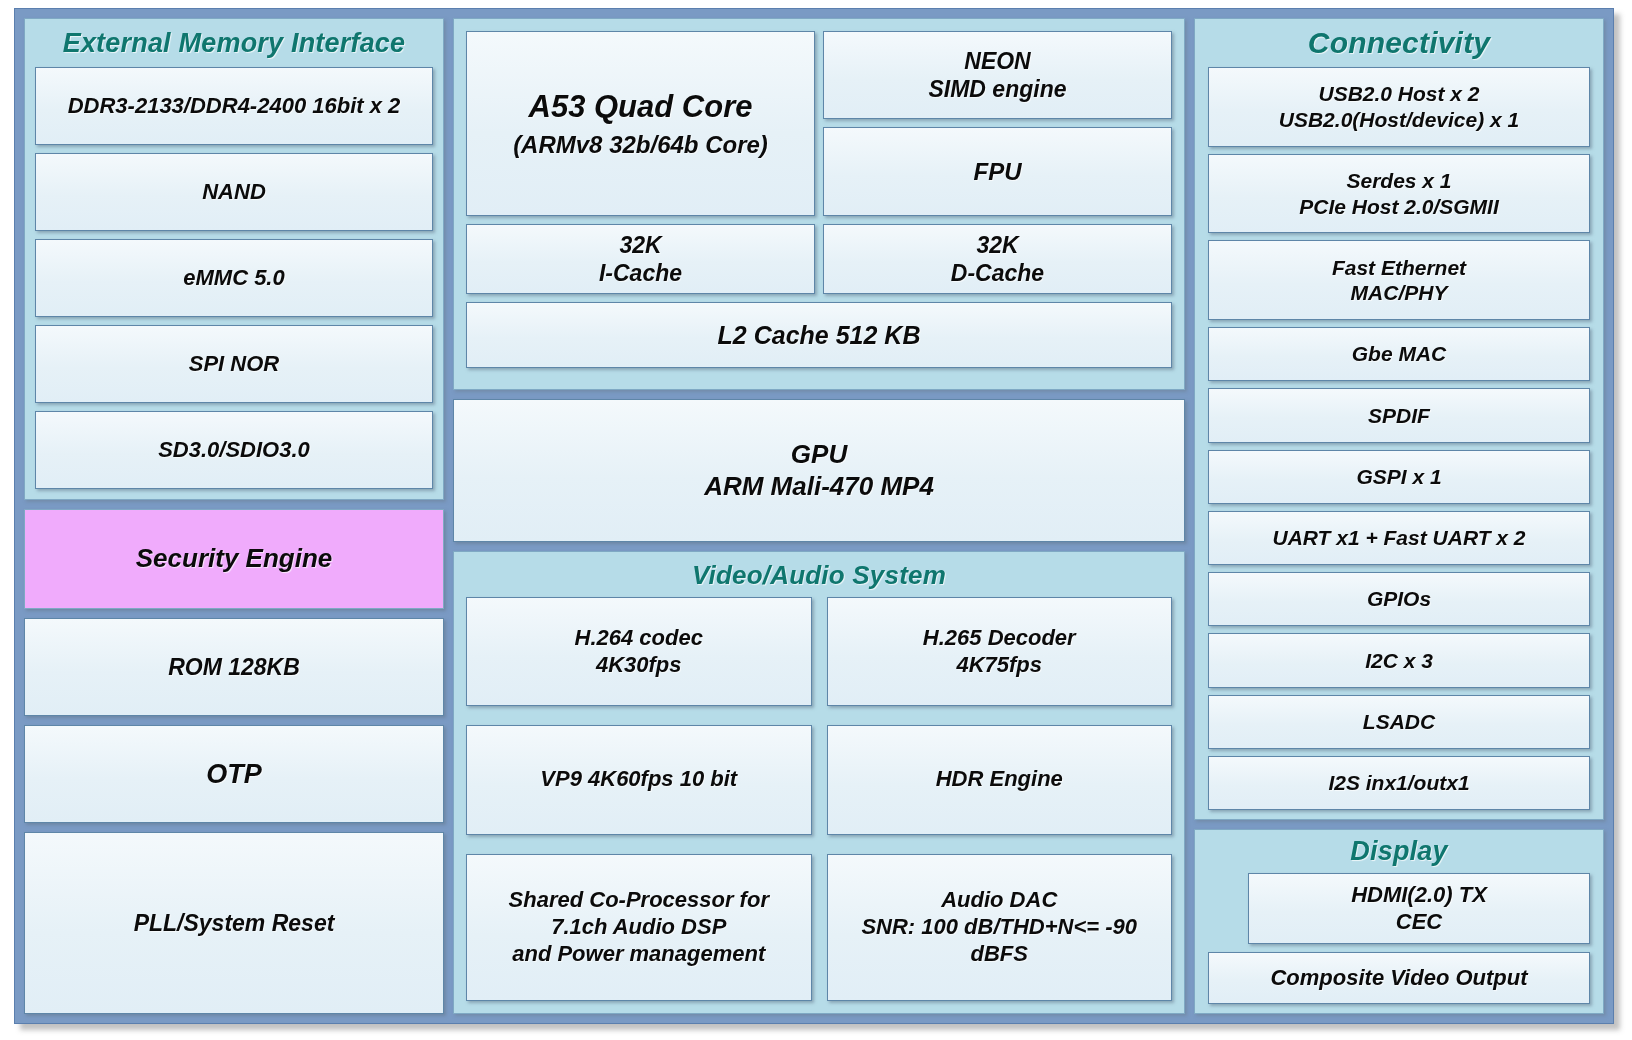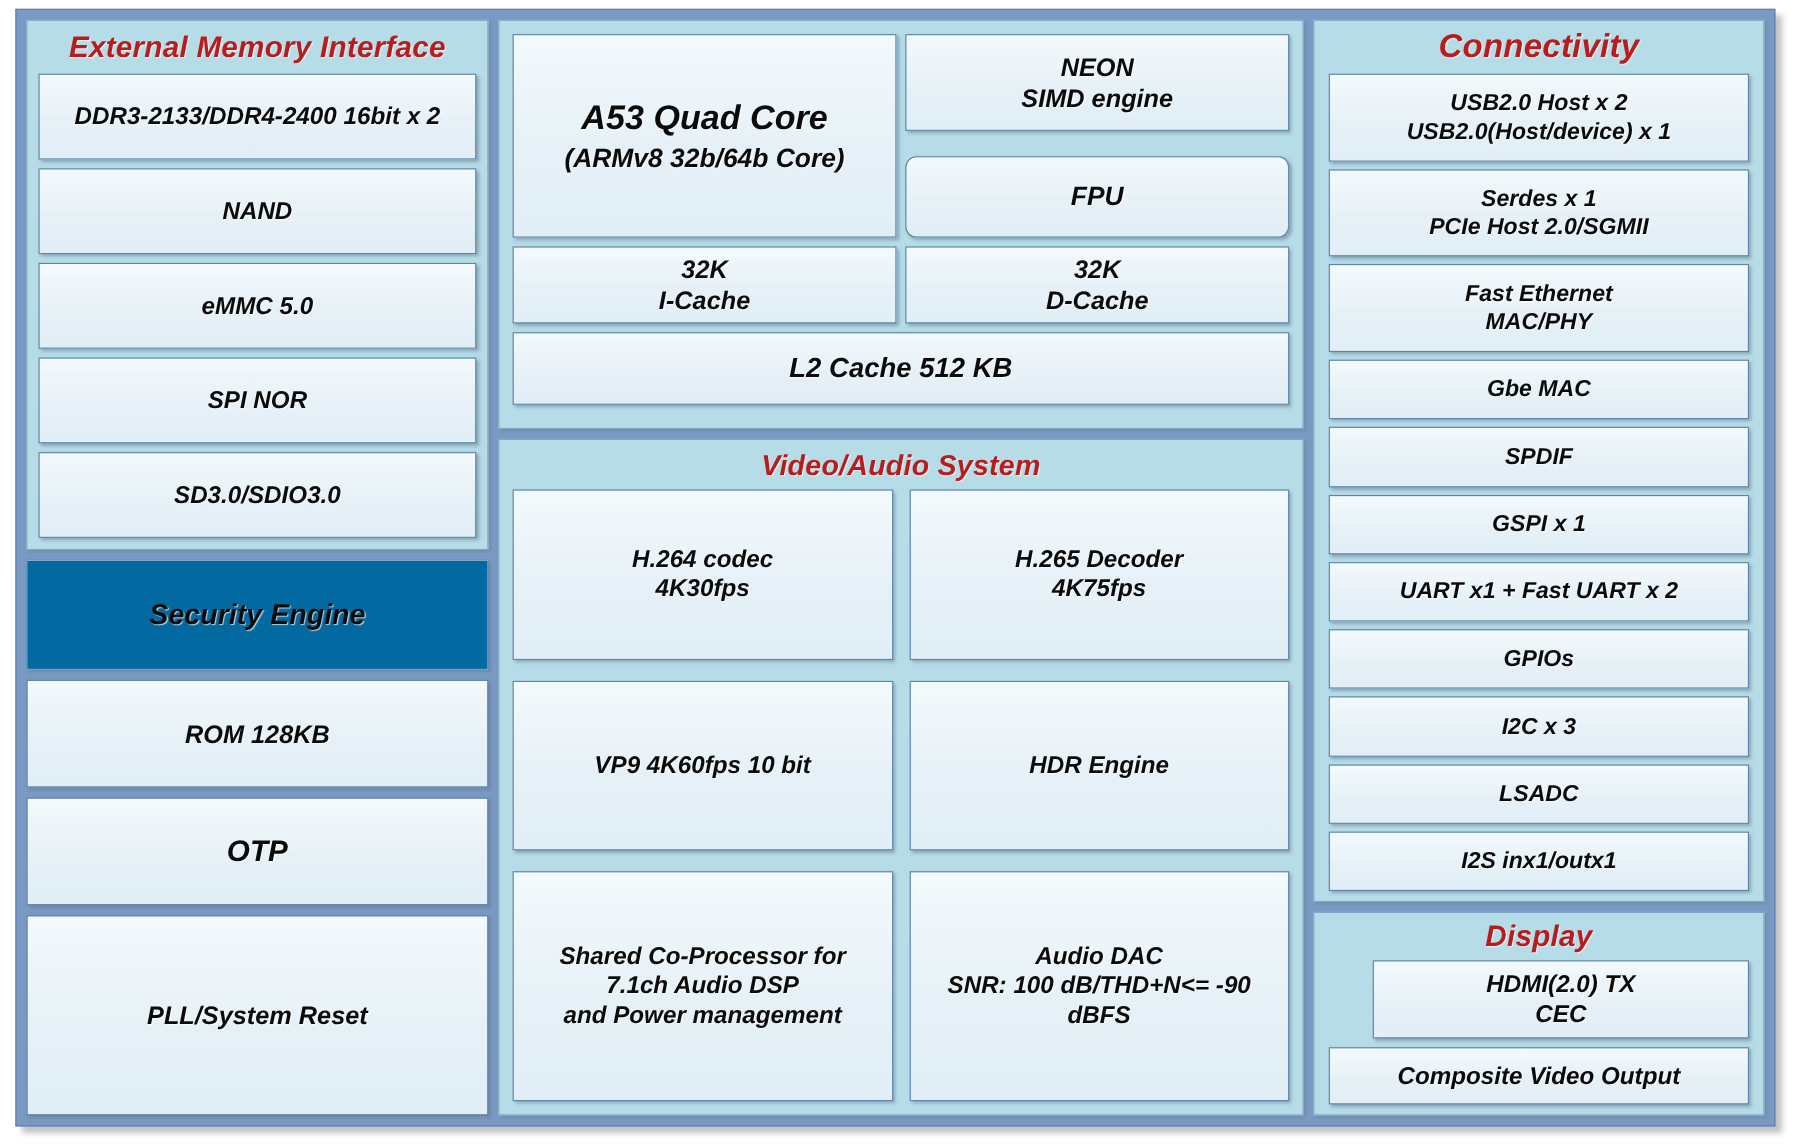--- a/index.html
+++ b/index.html
@@ -42,21 +42,21 @@
     border: 1px solid #7fa9c4;
     box-shadow: 2px 2px 3px rgba(110,130,150,0.55);
     padding: 7px 10px 10px 10px;
     display: flex;
     flex-direction: column;
   }
   .group-title {
     text-align: center;
     font-weight: bold;
     font-style: italic;
-    color: #b91c1c;
+    color: #0f766e;
     letter-spacing: .2px;
     text-shadow: 1px 1px 1px rgba(255,255,255,.75);
     padding: 2px 0 8px 0;
   }
 
   
   .box {
     background: linear-gradient(to bottom, #f4f9fc 0%, #e6f1f7 55%, #e1eef6 100%);
     border: 1px solid #5e86a8;
     box-shadow: 2px 2px 3px rgba(100,120,140,0.55);
@@ -66,21 +66,21 @@
     text-align: center;
     font-weight: bold;
     font-style: italic;
     color: #0b0b0b;
     text-shadow: 1px 1px 1px rgba(255,255,255,.7);
     line-height: 1.22;
     padding: 3px 6px;
   }
   
   .box.panel-fill {
-    background: #0369a1;
+    background: #f0abfc;
     border: 1px solid #7fa9c4;
     justify-content: center;
   }
 
   
   #emi-group { flex: 0 0 482px; }
   #emi-group .group-title { font-size: 27px; }
   #emi-list { display: flex; flex-direction: column; gap: 8px; flex: 1; }
   #emi-list .box { flex: 1; font-size: 22px; }
   #emi-list .box:first-child { font-size: 22px; }
@@ -96,21 +96,21 @@
     display: grid;
     grid-template-columns: 1fr 1fr;
     grid-template-rows: 185px 70px 66px;
     gap: 8px;
     height: 100%;
   }
   #cpu-core-box { grid-column: 1; grid-row: 1; flex-direction: column; }
   #cpu-core-title { font-size: 31px; }
   #cpu-core-sub   { font-size: 24px; margin-top: 4px; }
   #neon-box { grid-column: 2; grid-row: 1; align-self: start; height: 88px; font-size: 23px; }
-  #fpu-box  { grid-column: 2; grid-row: 1; align-self: end;   height: 74px; font-size: 24px; border-radius: 10px; }
+  #fpu-box  { grid-column: 2; grid-row: 1; align-self: end;   height: 89px; font-size: 24px; }
   #icache-box { grid-column: 1; grid-row: 2; font-size: 23px; }
   #dcache-box { grid-column: 2; grid-row: 2; font-size: 23px; }
   #l2-box     { grid-column: 1 / span 2; grid-row: 3; font-size: 25px; }
 
   #gpu-box {
     flex: 0 0 143px;
     font-size: 26px;
     box-shadow: 2px 2px 3px rgba(100,120,140,0.55);
   }
 
@@ -223,20 +223,26 @@
           </span>
         </div>
 
         <div class="box" id="l2-box">
           <span>L2 Cache 512 KB</span>
         </div>
 
       </div>
     </div>
 
+    <div class="box" id="gpu-box">
+      <span>
+        <span class="line2">GPU</span>
+        <span class="line2">ARM Mali-470 MP4</span>
+      </span>
+    </div>
 
     <div class="group" id="va-group">
       <div class="group-title">Video/Audio System</div>
       <div id="va-grid">
 
         <div class="box">
           <span>
             <span class="line2">H.264 codec</span>
             <span class="line2">4K30fps</span>
           </span>

